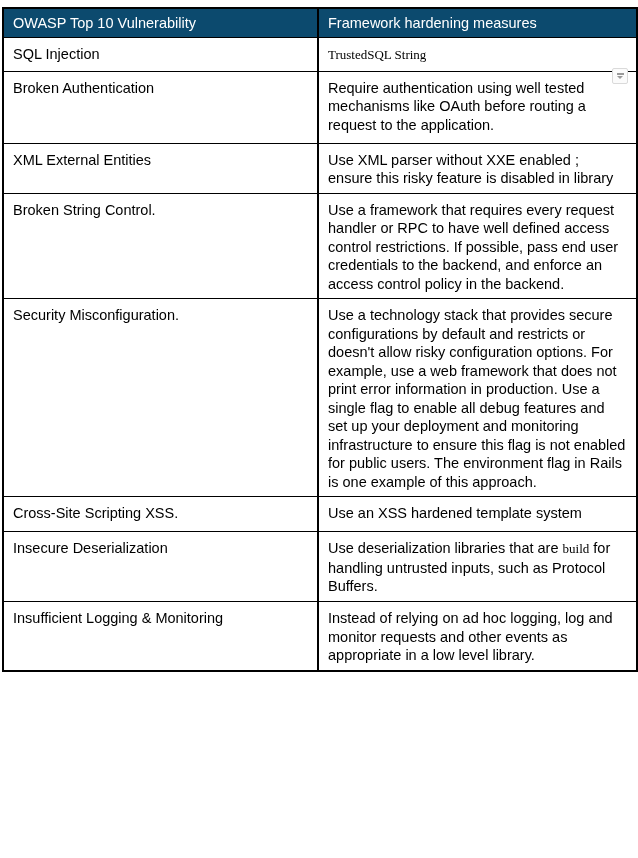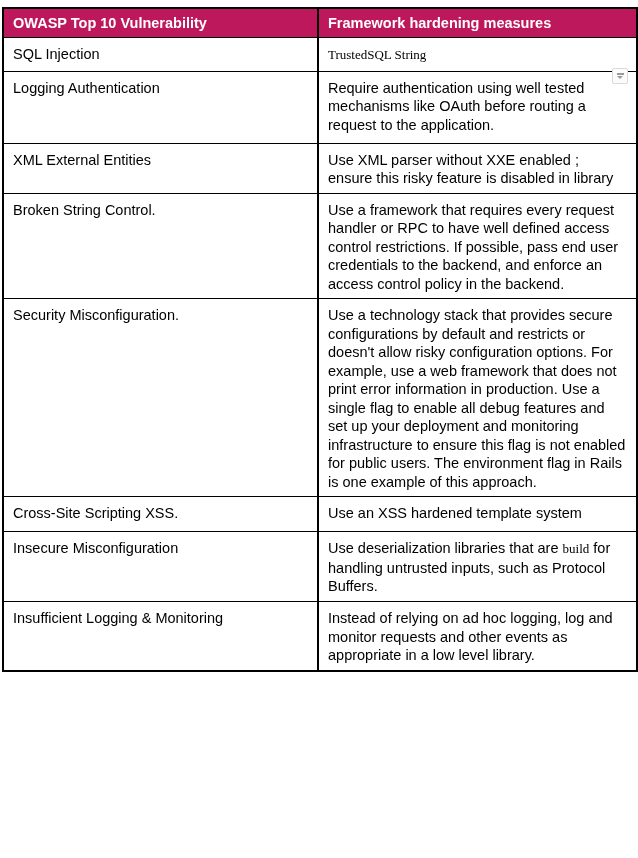--- a/index.html
+++ b/index.html
@@ -36,23 +36,23 @@
     vertical-align: top;
     text-align: left;
     padding: 7px 10px 5px 9px;
     font-size: 14.5px;
     line-height: 18.5px;
     font-weight: normal;
     overflow: hidden;
   }
   th:first-child, td:first-child { border-right: 2px solid #000000; }
   thead th {
-    background: #be185d;
+    background: #0c4a6e;
     color: #ffffff;
-    font-weight: bold;
+    font-weight: normal;
     padding-top: 5px;
     padding-bottom: 4px;
   }
   thead tr        { height: 27px; }
   tbody tr.r0     { height: 34px; }
   tbody tr.r1     { height: 72px; }
   tbody tr.r2     { height: 105px; }
   tbody tr.r3     { height: 50px; margin-top: 8px; }
   tbody tr.r4     { height: 105px; }
   tbody tr.r5     { height: 193px; }
@@ -109,41 +109,41 @@
         <th>OWASP Top 10 Vulnerability</th>
         <th>Framework hardening measures</th>
       </tr>
     </thead>
     <tbody>
       <tr class="r0">
         <td>SQL Injection</td>
         <td><span class="serif">TrustedSQL String</span></td>
       </tr>
       <tr class="r1">
-        <td>Logging Authentication</td>
+        <td>Broken Authentication</td>
         <td><span>Require authentication using well tested mechanisms like OAuth before routing a request to the application.</span></td>
       </tr>
       <tr class="r3">
         <td>XML External Entities</td>
         <td><span>Use XML parser without XXE enabled ; ensure this risky feature is disabled in library</span></td>
       </tr>
       <tr class="r4">
         <td>Broken String Control.</td>
         <td><span>Use a framework that requires every request handler or RPC to have well defined access control restrictions. If possible, pass end user credentials to the backend, and enforce an access control policy in the backend.</span></td>
       </tr>
       <tr class="r5">
         <td>Security Misconfiguration.</td>
         <td><span>Use a technology stack that provides secure configurations by default and restricts or doesn't allow risky configuration options. For example, use a web framework that does not print error information in production. Use a single flag to enable all debug features and set up your deployment and monitoring infrastructure to ensure this flag is not enabled for public users. The environment flag in Rails is one example of this approach.</span></td>
       </tr>
       <tr class="r6">
         <td>Cross-Site Scripting XSS.</td>
         <td><span>Use an XSS hardened template system</span></td>
       </tr>
       <tr class="r7">
-        <td>Insecure Misconfiguration</td>
+        <td>Insecure Deserialization</td>
         <td><span>Use deserialization libraries that are </span><span class="serif">build</span><span> for handling untrusted inputs, such as Protocol Buffers.</span></td>
       </tr>
       <tr class="r9">
         <td>Insufficient Logging &amp; Monitoring</td>
         <td><span>Instead of relying on ad hoc logging, log and monitor requests and other events as appropriate in a low level library.</span></td>
       </tr>
     </tbody>
   </table>
 
   <div class="comment-marker" title="">

